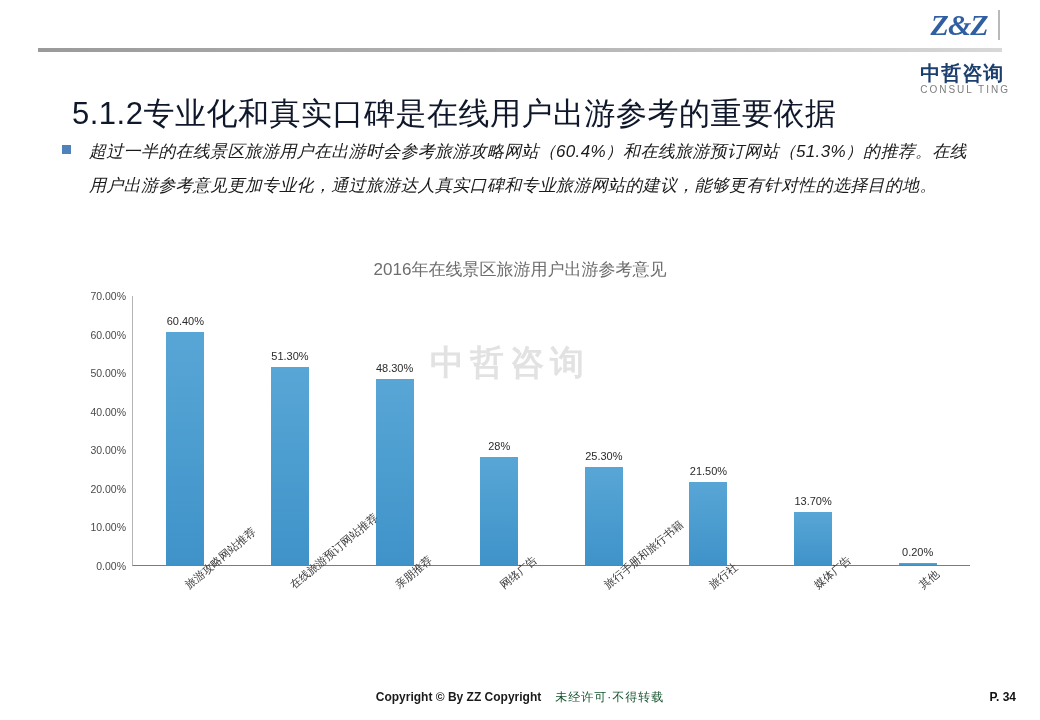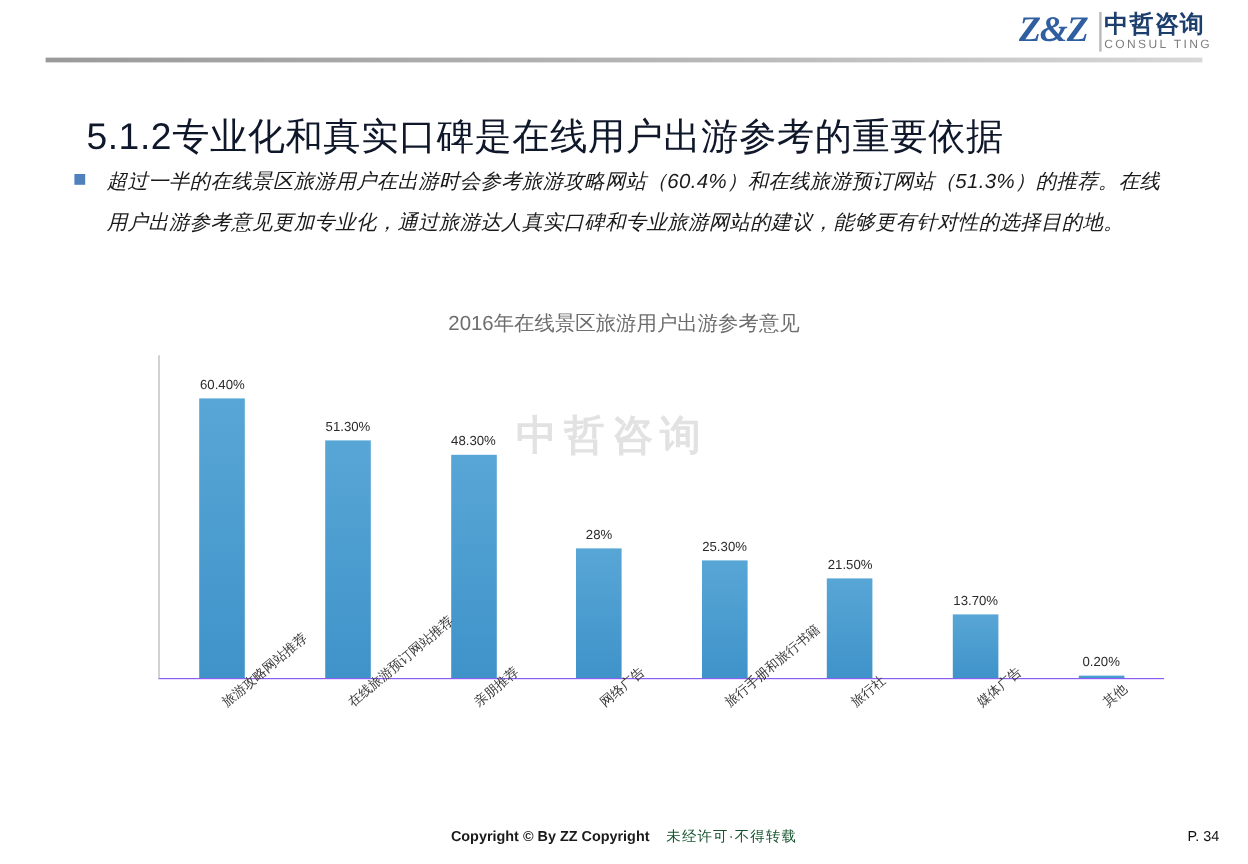--- a/index.html
+++ b/index.html
@@ -16,21 +16,23 @@
     height: 720px;
     background: #ffffff;
   }
 
   
   .logo-block {
     position: absolute;
     top: 10px;
     right: 30px;
     display: flex;
-    gap: 2px;
+    align-items: center;
+    gap: 22px;
+    flex-direction: column;
   }
   .logo-mark {
     font-family: "Liberation Serif", serif;
     font-size: 30px;
     font-weight: bold;
     font-style: italic;
     color: #2f5fa0;
     letter-spacing: -1px;
     line-height: 1;
     padding-right: 10px;
@@ -211,21 +213,21 @@
     font-weight: normal;
     color: #14532d;
     margin-left: 14px;
     letter-spacing: 1px;
   }
   .page-num {
     position: absolute;
     right: 24px;
     bottom: 16px;
     font-size: 12px;
-    font-weight: normal;
+    font-weight: bold;
     color: #111;
   }
 </style>
 </head>
 <body>
 
 <div class="slide">
 
   <div class="logo-block">
     <div class="logo-mark">Z&amp;Z</div>
@@ -240,20 +242,30 @@
   <h1 class="slide-title">5.1.2专业化和真实口碑是在线用户出游参考的重要依据</h1>
 
   <div class="bullet-row">
     <span class="bullet-square"></span>
     <div class="bullet-text">超过一半的在线景区旅游用户在出游时会参考旅游攻略网站（60.4%）和在线旅游预订网站（51.3%）的推荐。在线用户出游参考意见更加专业化，通过旅游达人真实口碑和专业旅游网站的建议，能够更有针对性的选择目的地。</div>
   </div>
 
   <div class="chart-title">2016年在线景区旅游用户出游参考意见</div>
 
   <div class="chart-area">
+    <div class="y-axis-labels">
+        <div class="y-tick" style="top: 0px;">70.00%</div>
+        <div class="y-tick" style="top: 38.5714px;">60.00%</div>
+        <div class="y-tick" style="top: 77.1429px;">50.00%</div>
+        <div class="y-tick" style="top: 115.714px;">40.00%</div>
+        <div class="y-tick" style="top: 154.286px;">30.00%</div>
+        <div class="y-tick" style="top: 192.857px;">20.00%</div>
+        <div class="y-tick" style="top: 231.429px;">10.00%</div>
+        <div class="y-tick" style="top: 270px;">0.00%</div>
+      </div>
     <div class="plot">
       <div class="bars">
           <div class="bar-slot">
             <div class="bar-value">60.40%</div>
             <div class="bar" style="height: 232.971px;"></div>
           </div>
           <div class="bar-slot">
             <div class="bar-value">51.30%</div>
             <div class="bar" style="height: 197.871px;"></div>
           </div>

